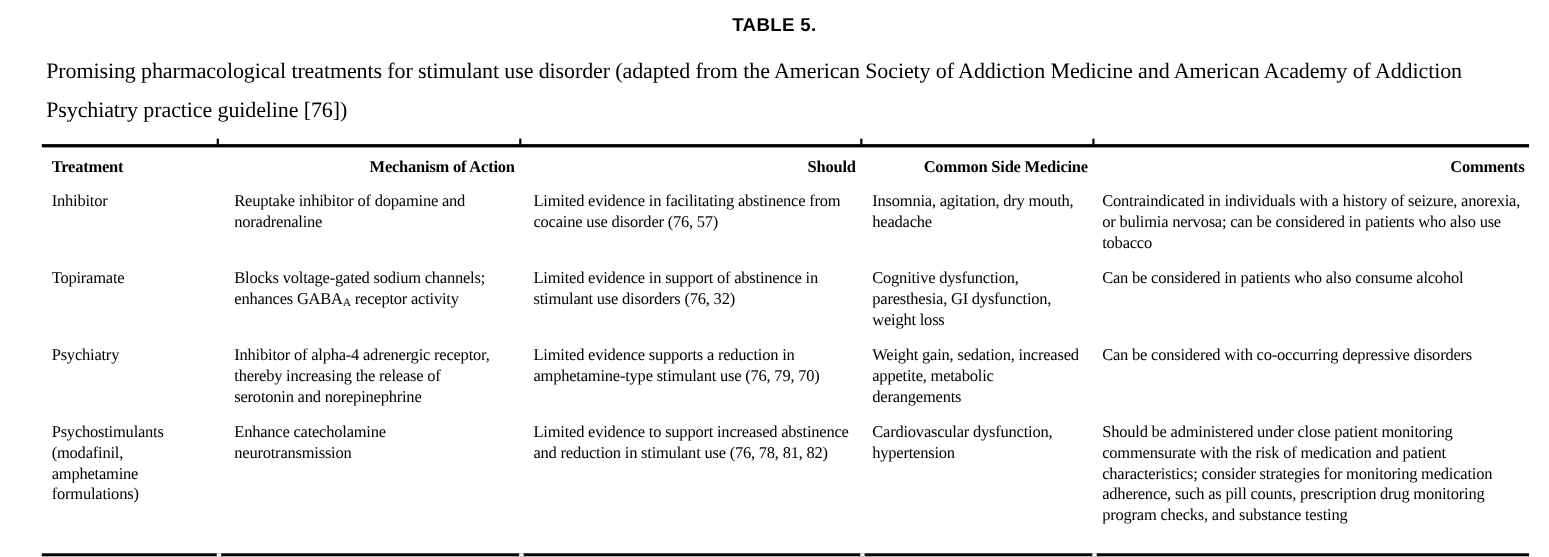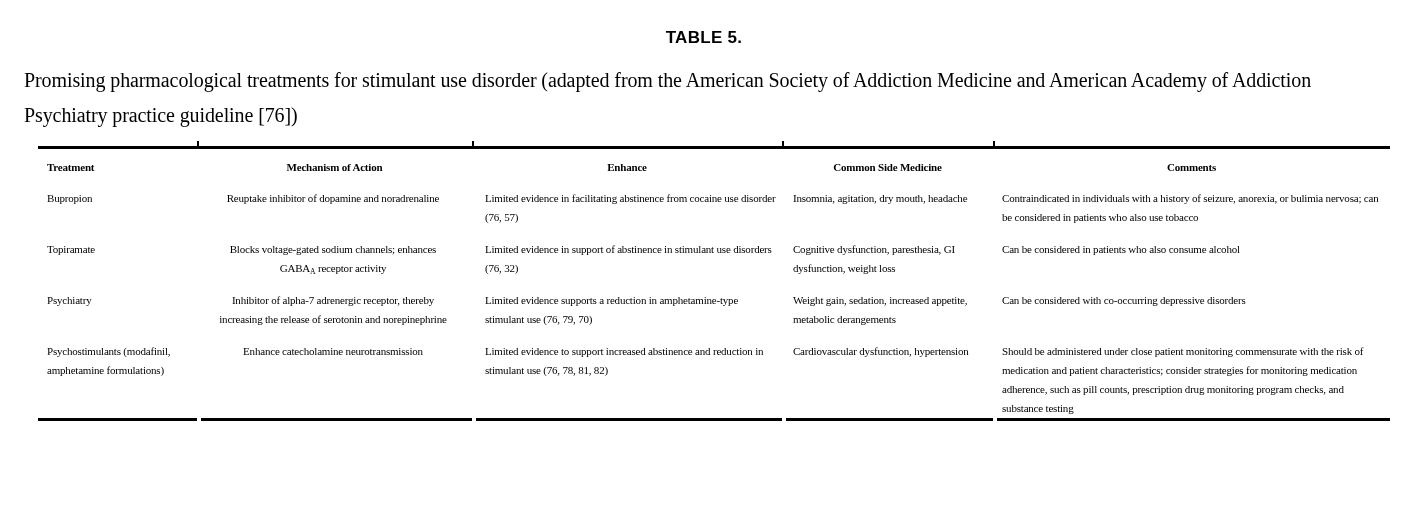--- a/index.html
+++ b/index.html
@@ -8,30 +8,30 @@
     background: #ffffff;
     color: #000000;
   }
   body {
     width: 1408px;
     height: 506px;
     overflow: hidden;
     font-family: "Liberation Serif", serif;
   }
   .table-title {
-    margin-top: 28px;
+    margin-top: 13px;
     text-align: center;
     font-family: "Liberation Sans", sans-serif;
     font-weight: bold;
     font-size: 17px;
     line-height: 20px;
     letter-spacing: 0.3px;
   }
   .table-caption {
-    margin: 15px 18px 0 24px;
+    margin: 15px 18px 0 42px;
     font-size: 20px;
     line-height: 35px;
     letter-spacing: -0.1px;
   }
   .table-wrap {
     margin: 13px 18px 0 38px;
     position: relative;
   }
   .rule {
     position: relative;
@@ -53,49 +53,49 @@
     background: #ffffff;
   }
   .t1 { left: 11.76%; }
   .t2 { left: 32.10%; }
   .t3 { left: 55.03%; }
   .t4 { left: 70.64%; }
   table.treatments {
     width: 100%;
     border-collapse: collapse;
     table-layout: fixed;
-    font-size: 11px;
+    font-size: 15px;
     line-height: 19px;
     letter-spacing: -0.2px;
   }
   table.treatments col.c1 { width: 11.76%; }
   table.treatments col.c2 { width: 20.34%; }
   table.treatments col.c3 { width: 22.93%; }
   table.treatments col.c4 { width: 15.61%; }
   table.treatments col.c5 { width: 29.36%; }
   table.treatments th {
     font-weight: bold;
-    text-align: center;
+    text-align: right;
     vertical-align: top;
     padding: 9px 4px 12px 4px;
   }
   table.treatments th.col-treatment {
     text-align: left;
     padding-left: 9px;
   }
   table.treatments td {
     vertical-align: top;
     padding: 0 4px 13px 12px;
   }
   table.treatments td.cell-treatment   { padding-left: 9px;  padding-right: 4px; }
-  table.treatments td.cell-mechanism   { padding-left: 16px; padding-right: 19px; text-align: center; }
+  table.treatments td.cell-mechanism   { padding-left: 16px; padding-right: 19px; }
   table.treatments td.cell-effect      { padding-left: 13px; padding-right: 4px; }
   table.treatments td.cell-side-effects{ padding-left: 11px; padding-right: 11px; }
   table.treatments td.cell-comments    { padding-left: 9px;  padding-right: 4px; }
-  table.treatments tr.last td { padding-bottom: 0; }
+  table.treatments tr.last td { padding-bottom: 24px; }
   sub {
     font-size: 70%;
     line-height: 0;
     vertical-align: -0.25em;
   }
 </style>
 </head>
 <body>
 
 <div class="table-title">TABLE 5.</div>
@@ -116,43 +116,43 @@
       <col class="c1">
         <col class="c2">
         <col class="c3">
         <col class="c4">
         <col class="c5">
     </colgroup>
     <thead>
       <tr>
         <th class="col-treatment">Treatment</th>
         <th>Mechanism of Action</th>
-        <th>Enhance</th>
+        <th>Should</th>
         <th>Common Side Medicine</th>
         <th>Comments</th>
       </tr>
     </thead>
     <tbody>
       <tr>
-        <td class="cell-treatment">Bupropion</td>
+        <td class="cell-treatment">Inhibitor</td>
         <td class="cell-mechanism">Reuptake inhibitor of dopamine and noradrenaline</td>
         <td class="cell-effect">Limited evidence in facilitating abstinence from cocaine use disorder (76, 57)</td>
         <td class="cell-side-effects">Insomnia, agitation, dry mouth, headache</td>
         <td class="cell-comments">Contraindicated in individuals with a history of seizure, anorexia, or bulimia nervosa; can be considered in patients who also use tobacco</td>
       </tr>
       <tr>
         <td class="cell-treatment">Topiramate</td>
         <td class="cell-mechanism"><span>Blocks voltage-gated sodium channels; enhances GABA</span><sub>A</sub><span> receptor activity</span></td>
         <td class="cell-effect">Limited evidence in support of abstinence in stimulant use disorders (76, 32)</td>
         <td class="cell-side-effects">Cognitive dysfunction, paresthesia, GI dysfunction, weight loss</td>
         <td class="cell-comments">Can be considered in patients who also consume alcohol</td>
       </tr>
       <tr>
         <td class="cell-treatment">Psychiatry</td>
-        <td class="cell-mechanism">Inhibitor of alpha-7 adrenergic receptor, thereby increasing the release of serotonin and norepinephrine</td>
+        <td class="cell-mechanism">Inhibitor of alpha-4 adrenergic receptor, thereby increasing the release of serotonin and norepinephrine</td>
         <td class="cell-effect">Limited evidence supports a reduction in amphetamine-type stimulant use (76, 79, 70)</td>
         <td class="cell-side-effects">Weight gain, sedation, increased appetite, metabolic derangements</td>
         <td class="cell-comments">Can be considered with co-occurring depressive disorders</td>
       </tr>
       <tr class="last">
         <td class="cell-treatment">Psychostimulants (modafinil, amphetamine formulations)</td>
         <td class="cell-mechanism">Enhance catecholamine neurotransmission</td>
         <td class="cell-effect">Limited evidence to support increased abstinence and reduction in stimulant use (76, 78, 81, 82)</td>
         <td class="cell-side-effects">Cardiovascular dysfunction, hypertension</td>
         <td class="cell-comments">Should be administered under close patient monitoring commensurate with the risk of medication and patient characteristics; consider strategies for monitoring medication adherence, such as pill counts, prescription drug monitoring program checks, and substance testing</td>

